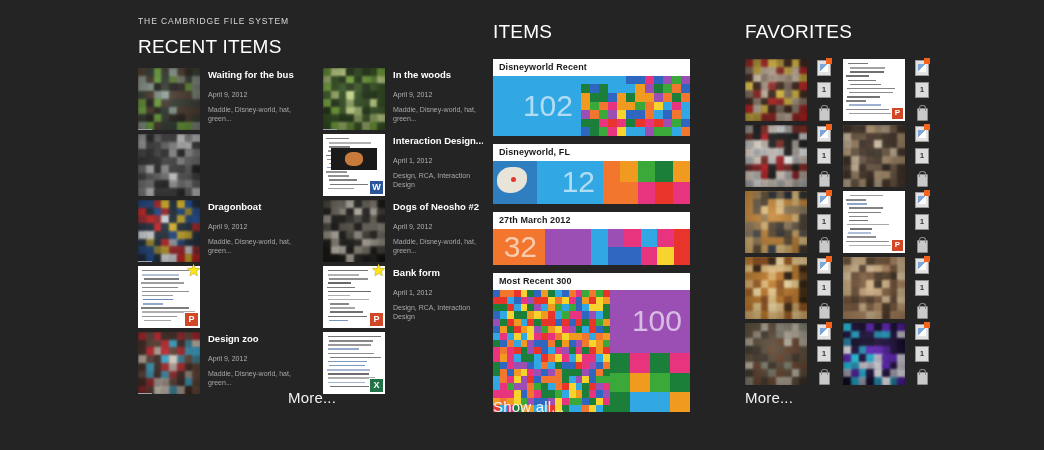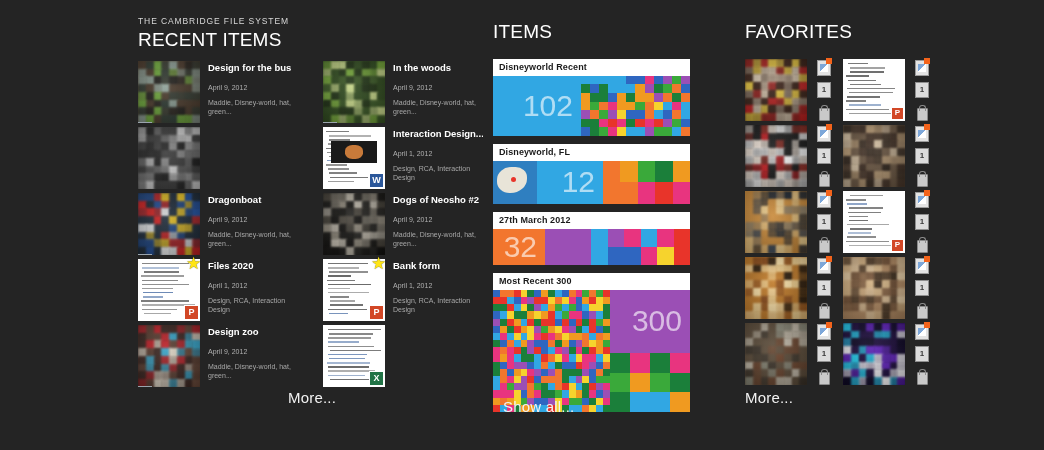--- a/index.html
+++ b/index.html
@@ -20,21 +20,21 @@
     font-size: 19px; color: #ffffff; font-weight: 300;
     letter-spacing: 0.2px; line-height: 1.1;
   }
   .more-link {
     font-size: 15px; color: #f2f2f2; font-weight: 300;
     letter-spacing: 0.2px; cursor: pointer;
   }
 
   
   #recent-col { position: absolute; left: 138px; top: 16px; width: 345px; }
-  #recent-col .col-title { margin-top: 4px; }
+  #recent-col .col-title { margin-top: 11px; }
   .recent-grid {
     margin-top: 10px;
     display: grid;
     grid-template-columns: 160px 160px;
     gap: 4px 25px;
   }
   .recent-item { display: flex; gap: 8px; height: 62px; }
   .thumb-wrap { position: relative; width: 62px; height: 62px; flex: none; overflow: hidden; }
   .thumb { width: 100%; height: 100%; display: block; }
   .recent-meta { flex: 1; min-width: 0; padding-top: 1px; }
@@ -138,21 +138,21 @@
     width: 5px; height: 5px; border: 1px solid #8a8a8a;
     border-bottom: none; border-radius: 3px 3px 0 0;
   }
   .fav-office-badge {
     position: absolute; right: 1px; bottom: 1px; width: 13px; height: 13px;
     display: flex; align-items: center; justify-content: center;
     font-size: 8px; font-weight: bold; color: #fff; line-height: 1;
   }
 
   .more-recent { position: absolute; left: 288px; top: 389px; }
-  .show-all { position: absolute; left: 493px; top: 398px; padding-left: 10px; }
+  .show-all { position: absolute; left: 493px; top: 398px; }
   .more-fav { position: absolute; left: 745px; top: 389px; }
 </style>
 </head>
 <body>
 
 <div class="stage">
 
   <div id="recent-col">
     <div class="eyebrow">THE CAMBRIDGE FILE SYSTEM</div>
     <div class="col-title">RECENT ITEMS</div>
@@ -222,21 +222,21 @@
               <div style="position: absolute; left: 23.25px; top: 54.25px; width: 8.75px; height: 8.75px; background: rgb(44, 58, 51); opacity: 0.85; filter: blur(1.2px);"></div>
               <div style="position: absolute; left: 31px; top: 54.25px; width: 8.75px; height: 8.75px; background: rgb(44, 58, 51); opacity: 0.95; filter: blur(1.2px);"></div>
               <div style="position: absolute; left: 38.75px; top: 54.25px; width: 8.75px; height: 8.75px; background: rgb(111, 174, 60); opacity: 0.83; filter: blur(1.2px);"></div>
               <div style="position: absolute; left: 46.5px; top: 54.25px; width: 8.75px; height: 8.75px; background: rgb(111, 174, 60); opacity: 0.82; filter: blur(1.2px);"></div>
               <div style="position: absolute; left: 54.25px; top: 54.25px; width: 8.75px; height: 8.75px; background: rgb(143, 163, 154); opacity: 0.77; filter: blur(1.2px);"></div>
               <div style="position: absolute; inset: 0px; background: radial-gradient(at 45% 40%, rgba(255, 255, 255, 0.1), rgba(0, 0, 0, 0.35));"></div>
             </div>
             <div class="badge-corner badge-map"></div>
           </div>
           <div class="recent-meta">
-            <div class="item-title">Design for the bus</div>
+            <div class="item-title">Waiting for the bus</div>
             <div class="item-date">April 9, 2012</div>
             <div class="item-tags">Maddie, Disney-world, hat, green...</div>
           </div>
         </div>
         <div class="recent-item">
           <div class="thumb-wrap">
             <div class="thumb" style="width: 62px; height: 62px; position: relative; overflow: hidden; background: rgb(47, 74, 30);">
               <div style="position: absolute; left: 0px; top: 0px; width: 8.75px; height: 8.75px; background: rgb(118, 168, 58); opacity: 0.65; filter: blur(1.2px);"></div>
               <div style="position: absolute; left: 7.75px; top: 0px; width: 8.75px; height: 8.75px; background: rgb(201, 217, 138); opacity: 0.88; filter: blur(1.2px);"></div>
               <div style="position: absolute; left: 15.5px; top: 0px; width: 8.75px; height: 8.75px; background: rgb(201, 217, 138); opacity: 0.9; filter: blur(1.2px);"></div>
@@ -575,25 +575,20 @@
               <div style="position: absolute; left: 3.61546px; top: 28.9231px; height: 1.5px; width: 31.4274px; background: rgb(85, 85, 85); opacity: 0.59;"></div>
               <div style="position: absolute; left: 5.26658px; top: 33.0769px; height: 1.5px; width: 29.5754px; background: rgb(85, 119, 170); opacity: 0.86;"></div>
               <div style="position: absolute; left: 5.03656px; top: 37.2308px; height: 1.5px; width: 20.1131px; background: rgb(85, 119, 170); opacity: 0.64;"></div>
               <div style="position: absolute; left: 3.25239px; top: 41.3846px; height: 1.5px; width: 47.6385px; background: rgb(85, 85, 85); opacity: 0.76;"></div>
               <div style="position: absolute; left: 4.26949px; top: 45.5385px; height: 1.5px; width: 52.8528px; background: rgb(85, 85, 85); opacity: 0.47;"></div>
               <div style="position: absolute; left: 4.44077px; top: 49.6923px; height: 1.5px; width: 34.3073px; background: rgb(85, 85, 85); opacity: 0.63;"></div>
               <div style="position: absolute; left: 6.05821px; top: 53.8462px; height: 1.5px; width: 26.9521px; background: rgb(85, 85, 85); opacity: 0.51;"></div>
             </div>
             <div class="badge-corner badge-office badge-p">P</div>
           </div>
-          <div class="recent-meta">
-            <div class="item-title">Files 2020</div>
-            <div class="item-date">April 1, 2012</div>
-            <div class="item-tags">Design, RCA, Interaction Design</div>
-          </div>
           <div class="star-badge">★</div>
         </div>
         <div class="recent-item" style="position: relative;">
           <div class="thumb-wrap" style="overflow: visible;">
             <div class="thumb" style="width: 62px; height: 62px; position: relative; overflow: hidden; background: rgb(255, 255, 255);">
               <div style="position: absolute; left: 5.41332px; top: 4px; height: 1.5px; width: 39.9111px; background: rgb(85, 85, 85); opacity: 0.82;"></div>
               <div style="position: absolute; left: 4.70861px; top: 8.15385px; height: 1.5px; width: 30.9682px; background: rgb(85, 85, 85); opacity: 0.45;"></div>
               <div style="position: absolute; left: 6.09525px; top: 12.3077px; height: 1.5px; width: 39.1719px; background: rgb(85, 85, 85); opacity: 0.65;"></div>
               <div style="position: absolute; left: 4.77476px; top: 16.4615px; height: 1.5px; width: 23.3045px; background: rgb(85, 85, 85); opacity: 0.88;"></div>
               <div style="position: absolute; left: 4.26932px; top: 20.6154px; height: 1.5px; width: 27.967px; background: rgb(85, 85, 85); opacity: 0.78;"></div>
@@ -1149,21 +1144,21 @@
               <div style="background: rgb(27, 127, 58);"></div>
               <div style="background: rgb(49, 167, 227);"></div>
               <div style="background: rgb(49, 167, 227);"></div>
               <div style="background: rgb(242, 118, 46);"></div>
               <div style="background: rgb(246, 211, 45);"></div>
               <div style="background: rgb(49, 167, 227);"></div>
               <div style="background: rgb(27, 127, 58);"></div>
             </div>
             <div style="width: 80px; height: 122px; position: relative; display: flex; flex-direction: column;">
               <div style="height: 63px; background: rgb(155, 79, 181); position: relative;">
-                <div class="set-count">300</div>
+                <div class="set-count">100</div>
               </div>
               <div style="flex: 1 1 0%;">
                 <div class="mosaic" style="width: 80px; height: 59px; grid-template-columns: repeat(4, 1fr); grid-template-rows: repeat(3, 1fr);">
                   <div style="background: rgb(27, 127, 58);"></div>
                   <div style="background: rgb(232, 52, 127);"></div>
                   <div style="background: rgb(27, 127, 58);"></div>
                   <div style="background: rgb(232, 52, 127);"></div>
                   <div style="background: rgb(58, 169, 58);"></div>
                   <div style="background: rgb(240, 154, 32);"></div>
                   <div style="background: rgb(58, 169, 58);"></div>

